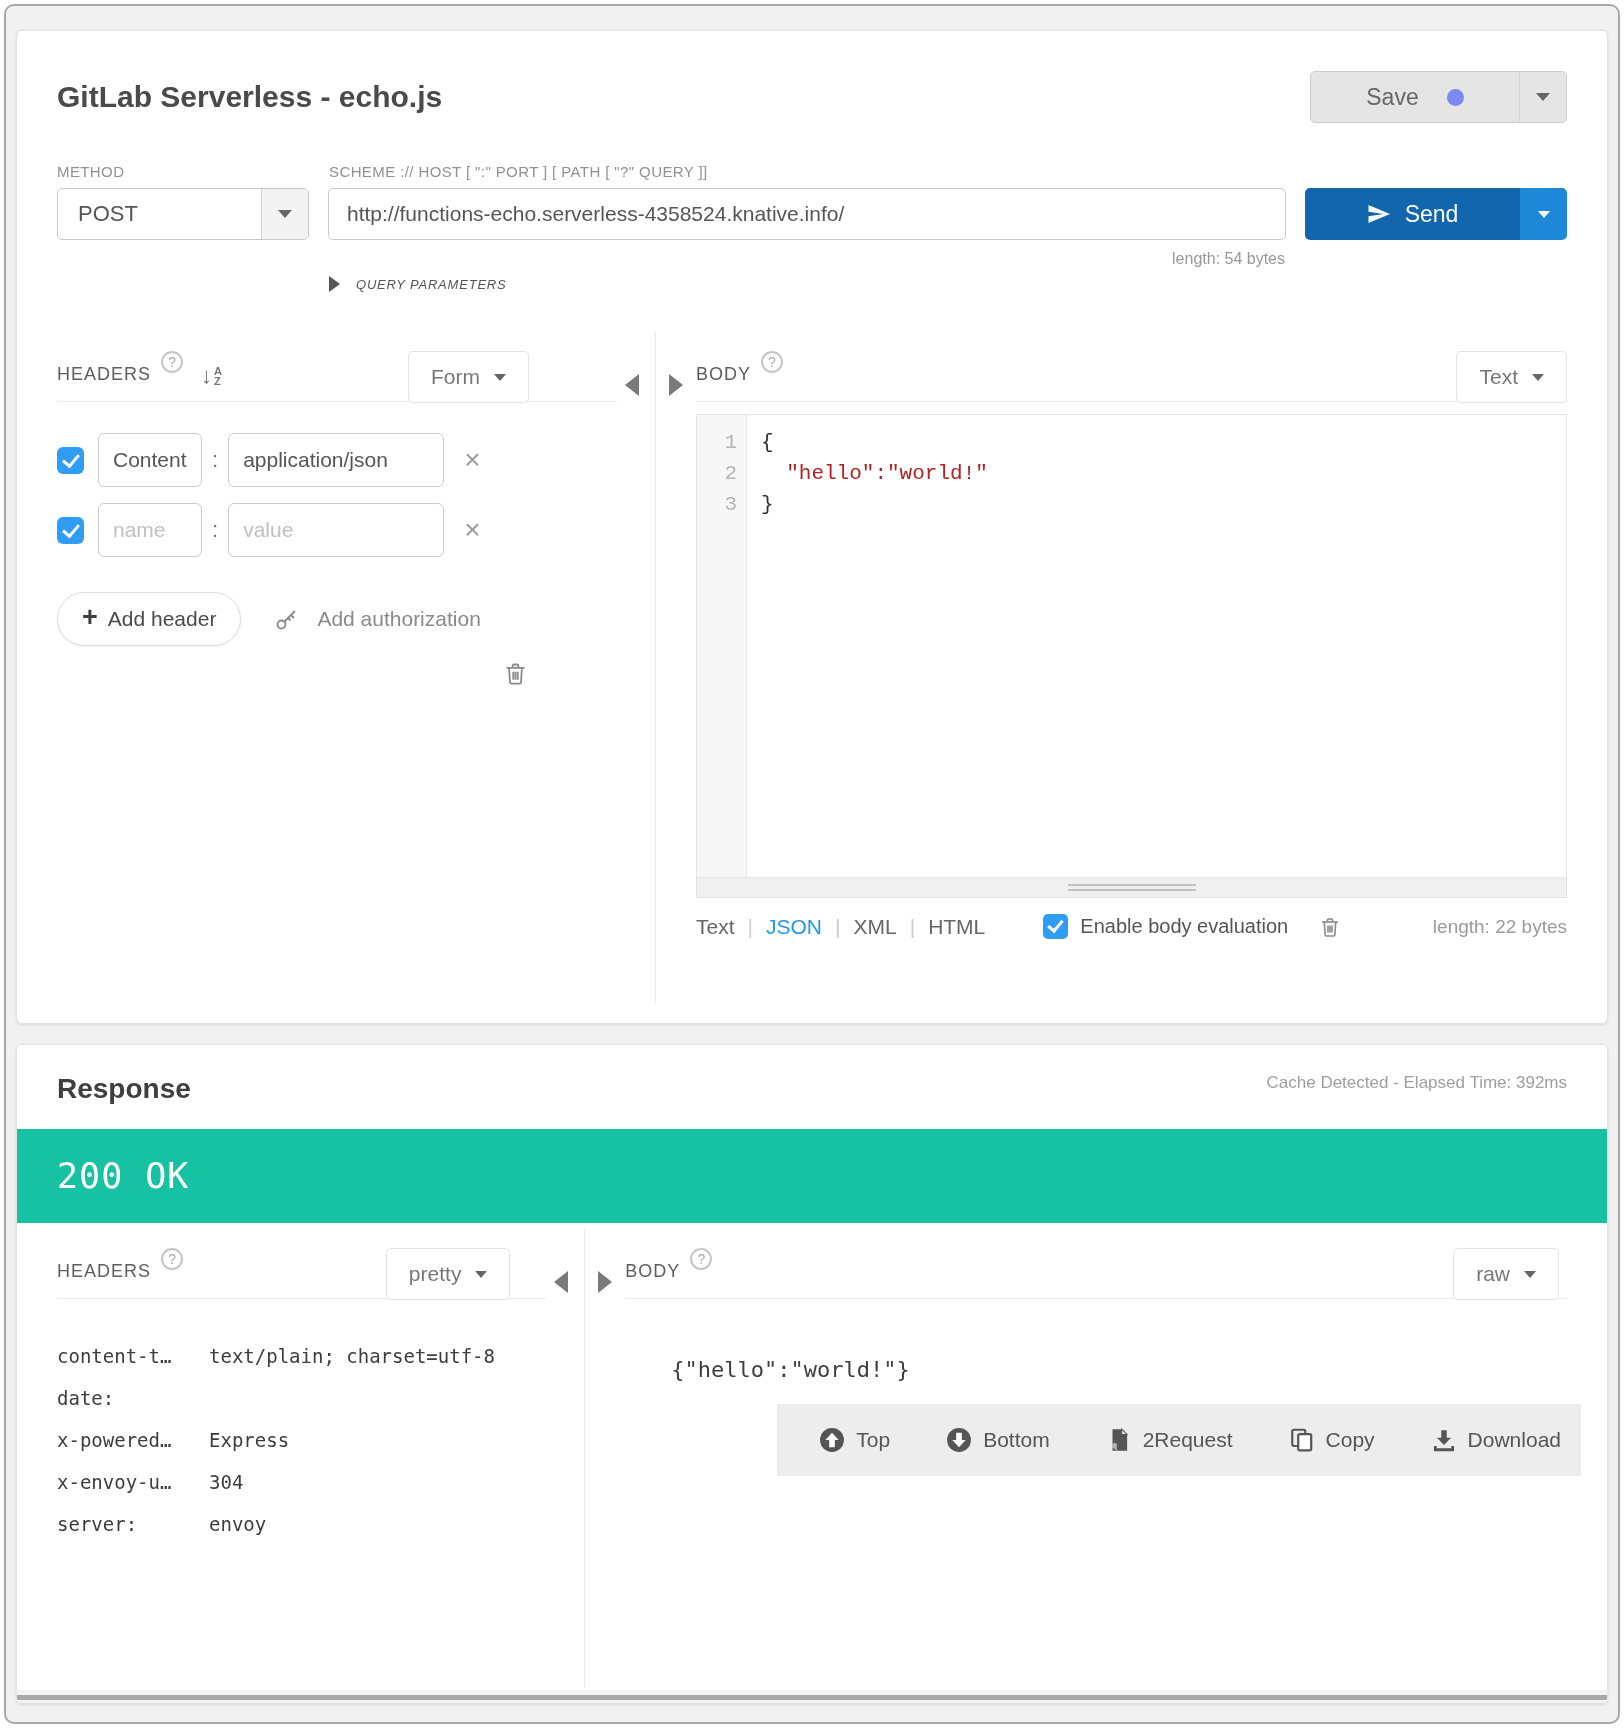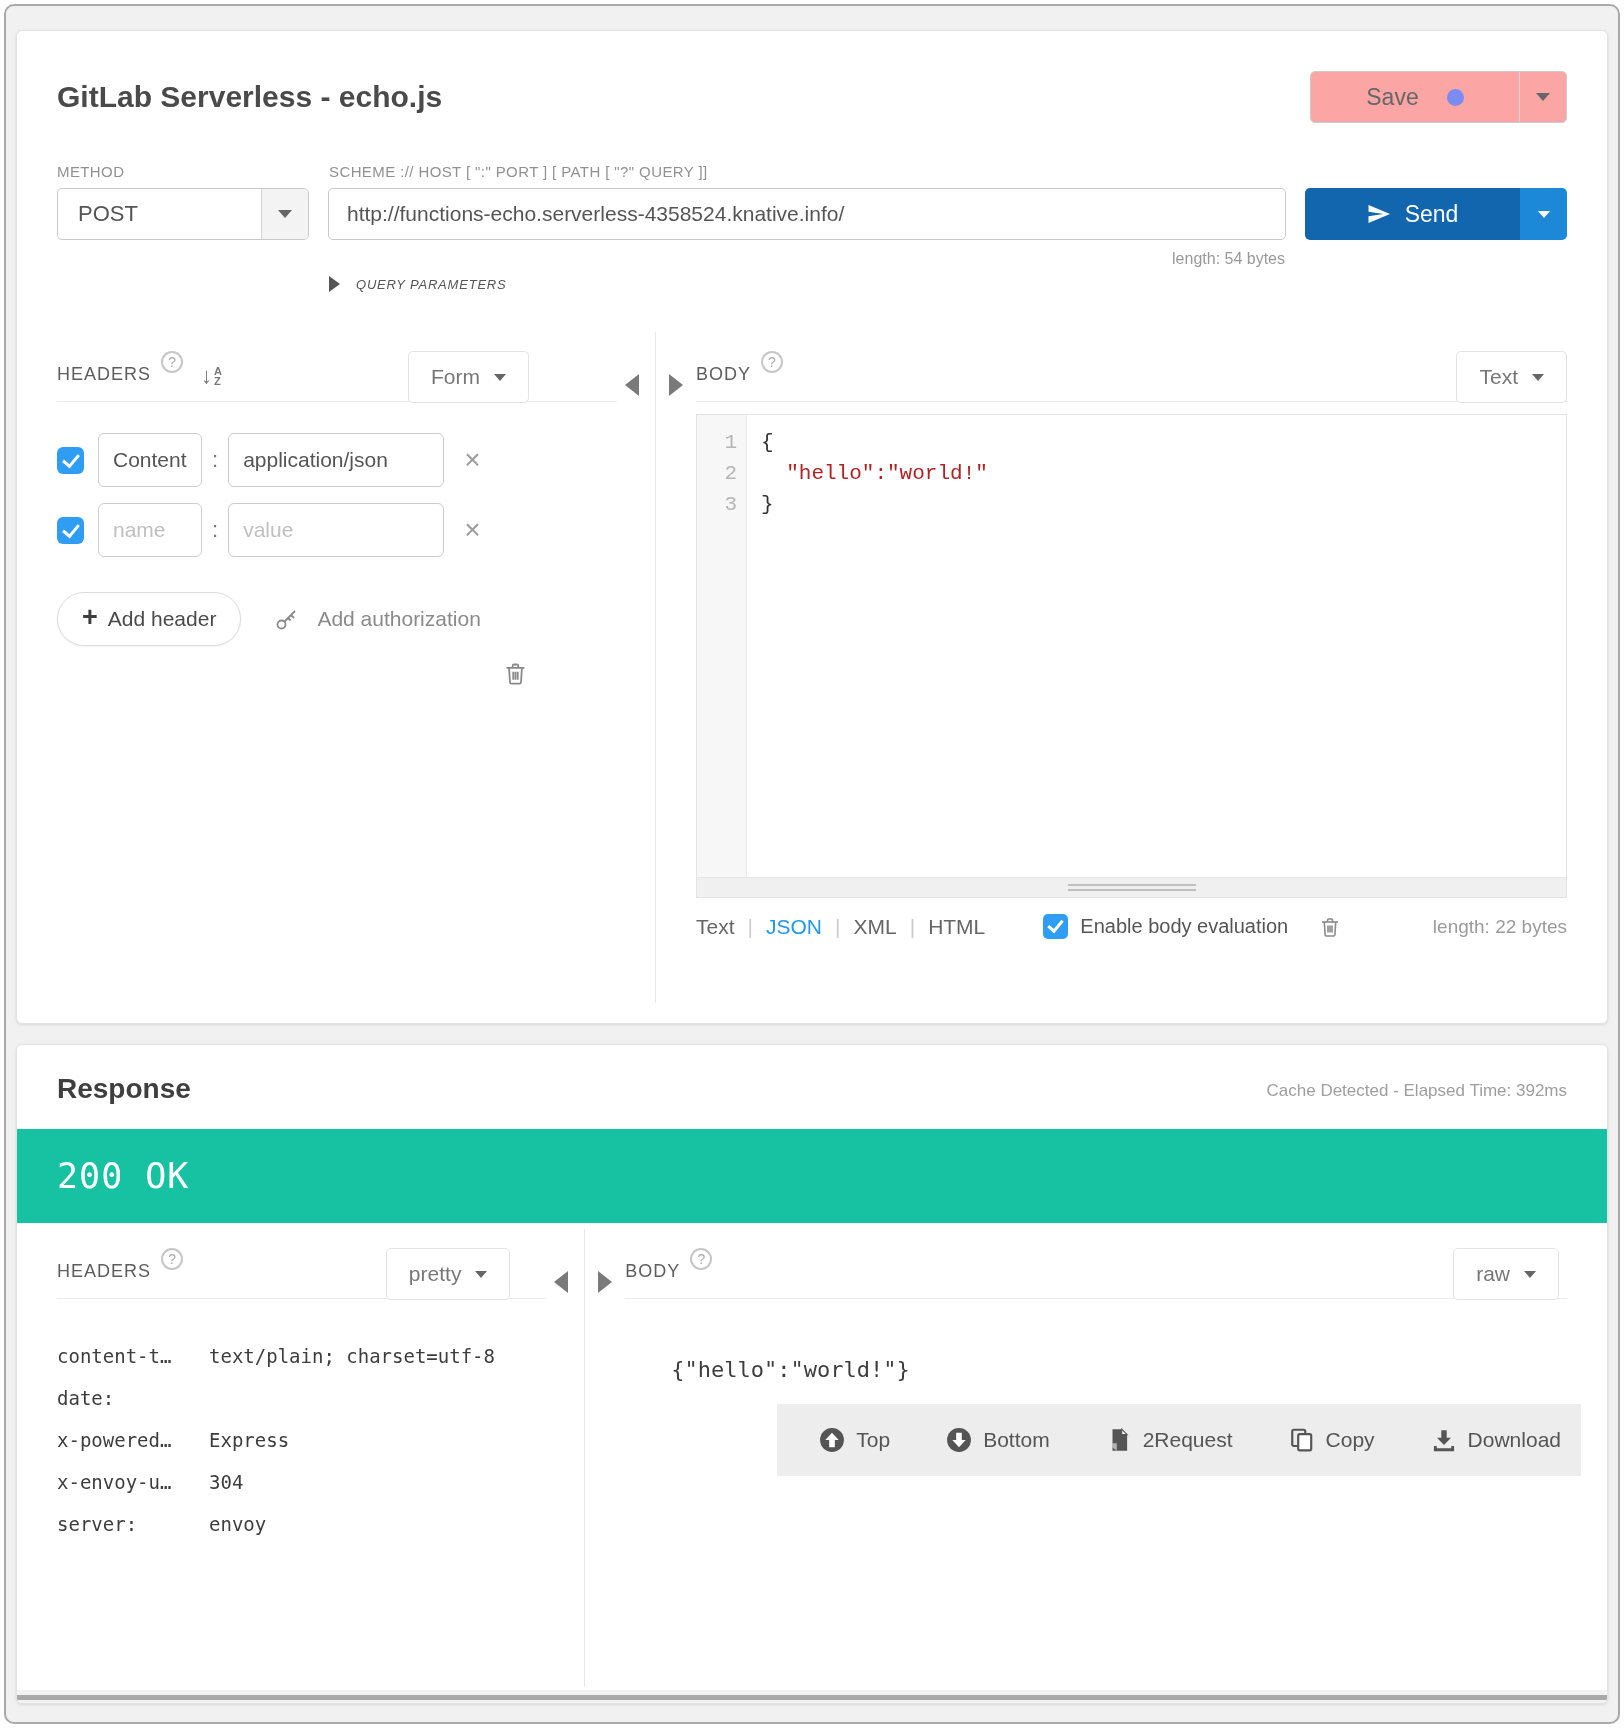--- a/index.html
+++ b/index.html
@@ -5,21 +5,21 @@
   * { margin:0; padding:0; box-sizing:border-box; }
   html,body { width:1624px; height:1728px; background:#fff; font-family:"Liberation Sans", sans-serif; }
   .frame { position:absolute; inset:4px; border:2px solid #a9a9a9; border-radius:10px; background:#f1f1f1; overflow:hidden; }
   .card { background:#fff; border:1px solid #e2e2e2; border-radius:6px; box-shadow:0 1px 3px rgba(0,0,0,.10); }
   .req-card { margin:24px 10px 0; height:994px; padding:0 40px; display:flex; flex-direction:column; }
   .resp-card { margin:20px 10px 0; height:660px; padding:0 40px; display:flex; flex-direction:column; position:relative; overflow:hidden; }
 
   
   .title-row { margin-top:40px; display:flex; justify-content:space-between; align-items:center; }
   h1 { font-size:30px; font-weight:bold; color:#4a4a4a; }
-  .save-btn { display:flex; height:52px; border:1px solid #ccc; border-radius:5px; overflow:hidden; background:#fca5a5; }
+  .save-btn { display:flex; height:52px; border:1px solid #ccc; border-radius:5px; overflow:hidden; background:#e5e5e5; }
   .save-main { width:208px; display:flex; align-items:center; justify-content:center; gap:28px; font-size:23px; color:#666; cursor:pointer; }
   .save-dot { width:17px; height:17px; border-radius:50%; }
   .save-caret { width:47px; border-left:1px solid #d5d5d5; display:flex; align-items:center; justify-content:center; cursor:pointer; }
   .caret-down { width:0; height:0; border-left:7px solid transparent; border-right:7px solid transparent; border-top:8px solid #666; }
   .labels-row { margin-top:40px; display:flex; font-size:15px; color:#919191; letter-spacing:.4px; }
   .lbl-method { width:272px; }
   .inputs-row { margin-top:8px; display:flex; height:52px; }
   .method-select { width:252px; border:1px solid #c9c9c9; border-radius:5px; background:#fff; display:flex; overflow:hidden; cursor:pointer; }
   .ms-label { flex:1; display:flex; align-items:center; padding-left:20px; font-size:22px; color:#555; }
   .ms-caret { width:47px; border-left:1px solid #d5d5d5; background:#f3f3f3; display:flex; align-items:center; justify-content:center; }
@@ -79,21 +79,21 @@
   .ed-handle div { height:2px; background:#c0c0c0; margin-bottom:3px; }
   .body-footer { margin-top:16px; display:flex; align-items:center; }
   .fmt-links { display:flex; align-items:center; font-size:21px; }
   .fmt { color:#666; cursor:pointer; }
   .fmt-sep { color:#ccc; margin:0 13px; }
   .eval { display:flex; align-items:center; gap:12px; margin-left:58px; font-size:20px; color:#555; }
   .ftrash { margin-left:30px; cursor:pointer; display:flex; }
   .flen { flex:1; text-align:right; font-size:19px; color:#9b9b9b; }
 
   
-  .resp-title-row { margin-top:28px; display:flex; justify-content:space-between; align-items:flex-end; }
+  .resp-title-row { margin-top:28px; display:flex; justify-content:space-between; align-items:flex-start; }
   h2 { font-size:28px; font-weight:bold; color:#3f3f3f; }
   .meta { font-size:17px; color:#9e9e9e; padding-bottom:4px; }
   .status-banner { margin:24px -40px 0; height:94px; display:flex; align-items:center; padding:0 40px; font-family:"DejaVu Sans Mono", monospace; font-size:35px; color:#fff; letter-spacing:1px; flex-shrink:0; }
   .resp-panels { flex:1; display:flex; margin-top:2px; margin-bottom:16px; }
   .resp-headers-list { margin-top:44px; font-family:"DejaVu Sans Mono", monospace; font-size:19px; color:#3d3d3d; }
   .rh-row { display:flex; margin-bottom:15px; line-height:27px; }
   .rh-name { width:152px; flex-shrink:0; }
   .rh-val { flex:1; }
   .rh-val2 { padding-left:13px; }
   .resp-body-content { margin-top:58px; padding-left:46px; font-family:"DejaVu Sans Mono", monospace; font-size:22px; color:#3d3d3d; }

